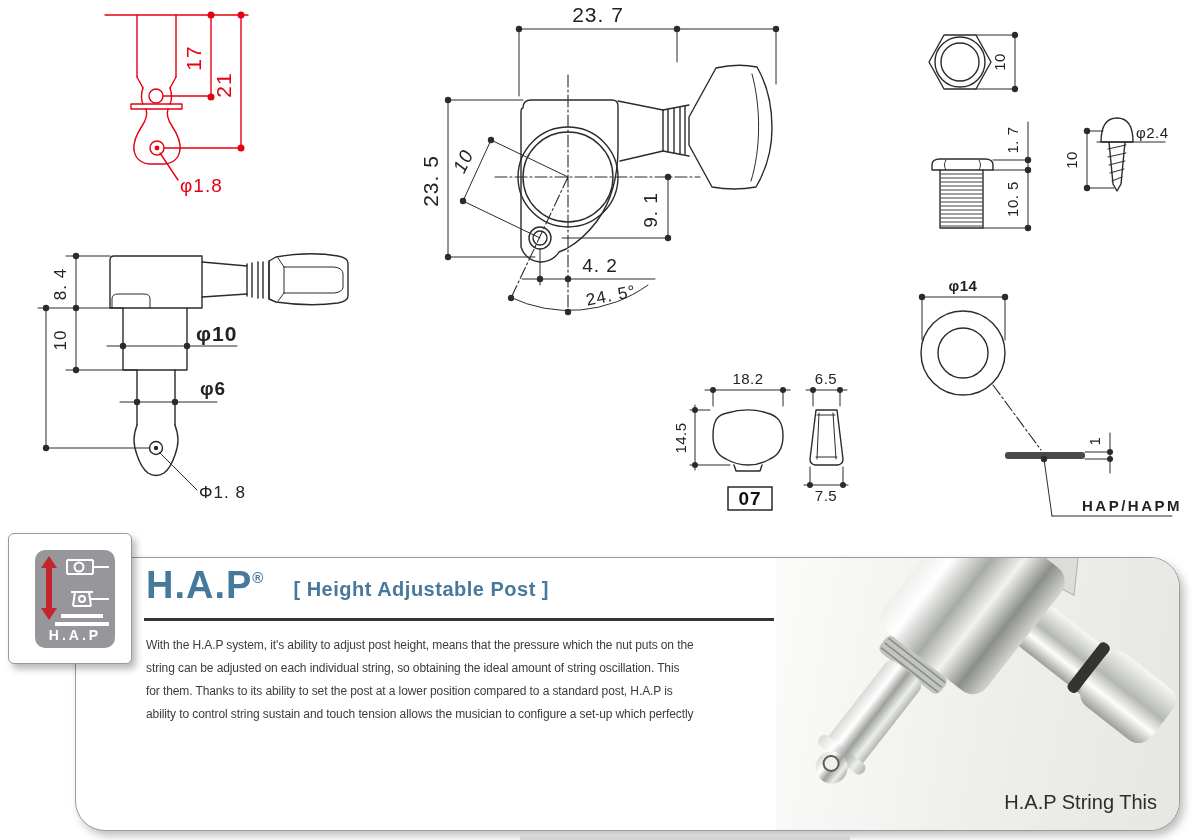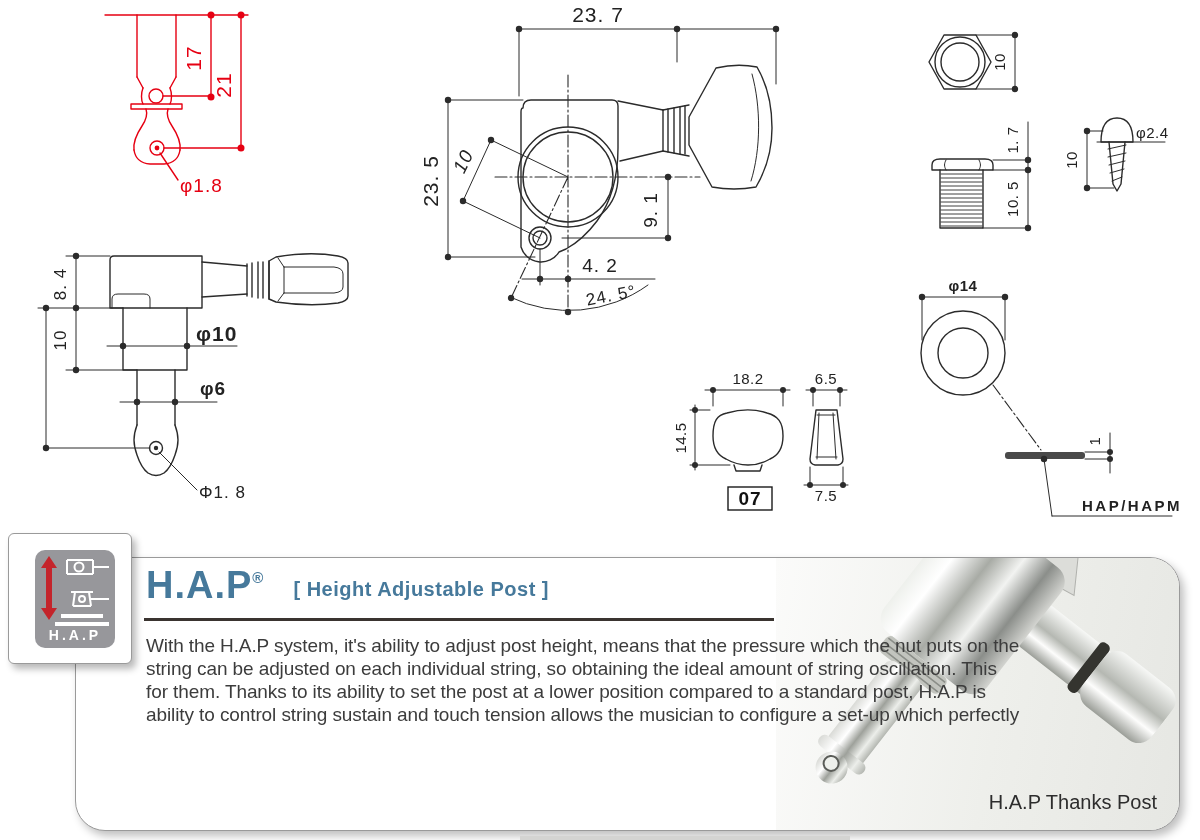--- a/index.html
+++ b/index.html
@@ -27,21 +27,21 @@
              box-shadow:4px 5px 8px rgba(0,0,0,0.25);overflow:hidden;}
   #photo{position:absolute;right:0;top:0;width:403px;height:100%;
          background:linear-gradient(100deg,#fbfbfa 0%,#eeefeb 55%,#e6e7e3 100%);}
   #photo-caption{position:absolute;right:22px;bottom:16px;font-size:20px;color:#2d2d2d;}
   #title-row{position:absolute;left:70px;top:8px;display:flex;align-items:flex-end;}
   #hap-title{font-size:38px;font-weight:bold;color:#46799b;letter-spacing:1px;line-height:1;}
   #hap-reg{font-size:15px;font-weight:bold;color:#46799b;vertical-align:super;position:relative;top:-18px;}
   #hap-subtitle{font-size:20px;font-weight:bold;color:#46799b;margin-left:30px;letter-spacing:0.5px;
                 position:relative;top:-3px;}
   #title-rule{position:absolute;left:68px;top:60px;width:630px;height:3px;background:#3a3430;}
-  #paragraph{position:absolute;left:70px;top:76px;color:#3c3c3c;font-size:19px;line-height:23px;
+  #paragraph{position:absolute;left:70px;top:76px;color:#3c3c3c;font-size:12px;line-height:23px;
              letter-spacing:-0.1px;}
   #paragraph div{white-space:nowrap;}
   
   #logo-box{position:absolute;left:8px;top:533px;width:122px;height:129px;background:#ffffff;
             border:1.6px solid #9a9a9a;border-radius:6px;box-shadow:4px 5px 7px rgba(0,0,0,0.28);}
   #logo-mark{position:absolute;left:26px;top:16px;width:80px;height:98px;background:#97979b;
              border-radius:10px;}
   #logo-caption{position:absolute;left:0;right:0;bottom:5px;text-align:center;color:#ffffff;
                 font-size:14px;font-weight:bold;letter-spacing:3px;}
   #bottom-bar{position:absolute;left:520px;top:836px;width:330px;height:4px;background:#d4d4d2;}
@@ -276,21 +276,21 @@
         <polygon points="92,-38 252,-52 282,-4 112,24" fill="#dcddd9" stroke="#b0b1ad" stroke-width="1"></polygon>
         <rect x="140" y="-16" width="130" height="156" rx="18" fill="url(#chrA)"></rect>
         <rect x="160" y="140" width="76" height="20" rx="6" fill="#c2c4be"></rect>
         <path d="M162,144 H234 M162,150 H234 M162,156 H234" stroke="#8b8e88" stroke-width="1.6" fill="none"></path>
         <rect x="175" y="158" width="44" height="108" rx="9" fill="url(#chrB)"></rect>
         <rect x="169" y="258" width="56" height="13" rx="6" fill="url(#chrB)"></rect>
         <circle cx="197" cy="281" r="16" fill="url(#chrB)"></circle>
         <circle cx="194" cy="278" r="7.5" fill="#eef0ec" stroke="#5a5c58" stroke-width="2"></circle>
       </g>
     </svg>
-    <div id="photo-caption">H.A.P Thanks Post</div>
+    <div id="photo-caption">H.A.P String This</div>
   </div>
 
   <div id="title-row">
     <span id="hap-title">H.A.P</span>
     <span id="hap-reg">®</span>
     <span id="hap-subtitle">[ Height Adjustable Post ]</span>
   </div>
   <div id="title-rule"></div>
 
   <div id="paragraph">

